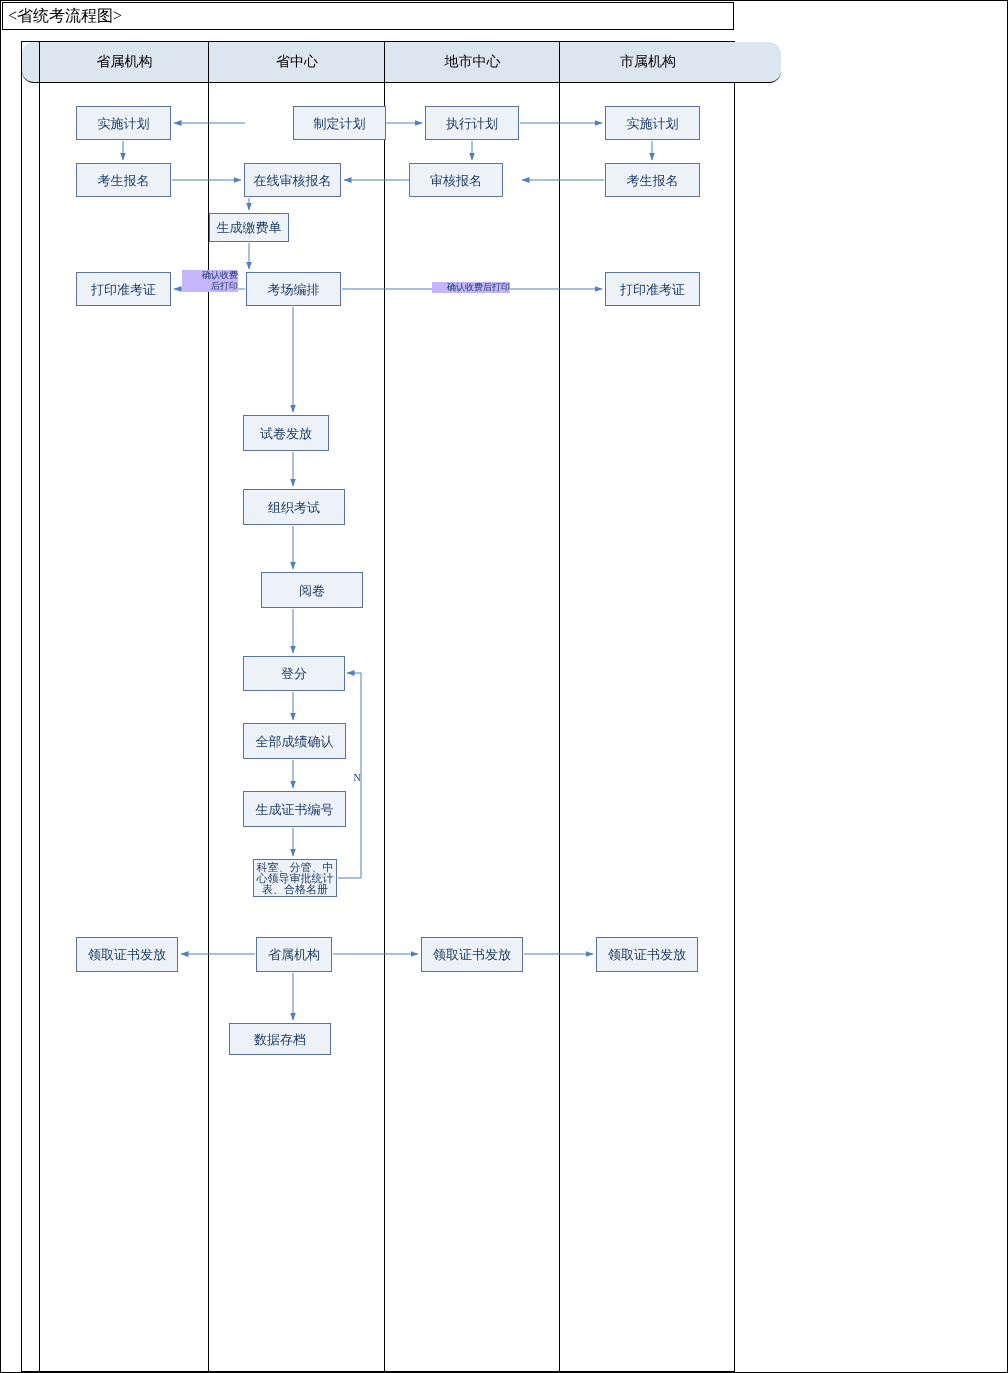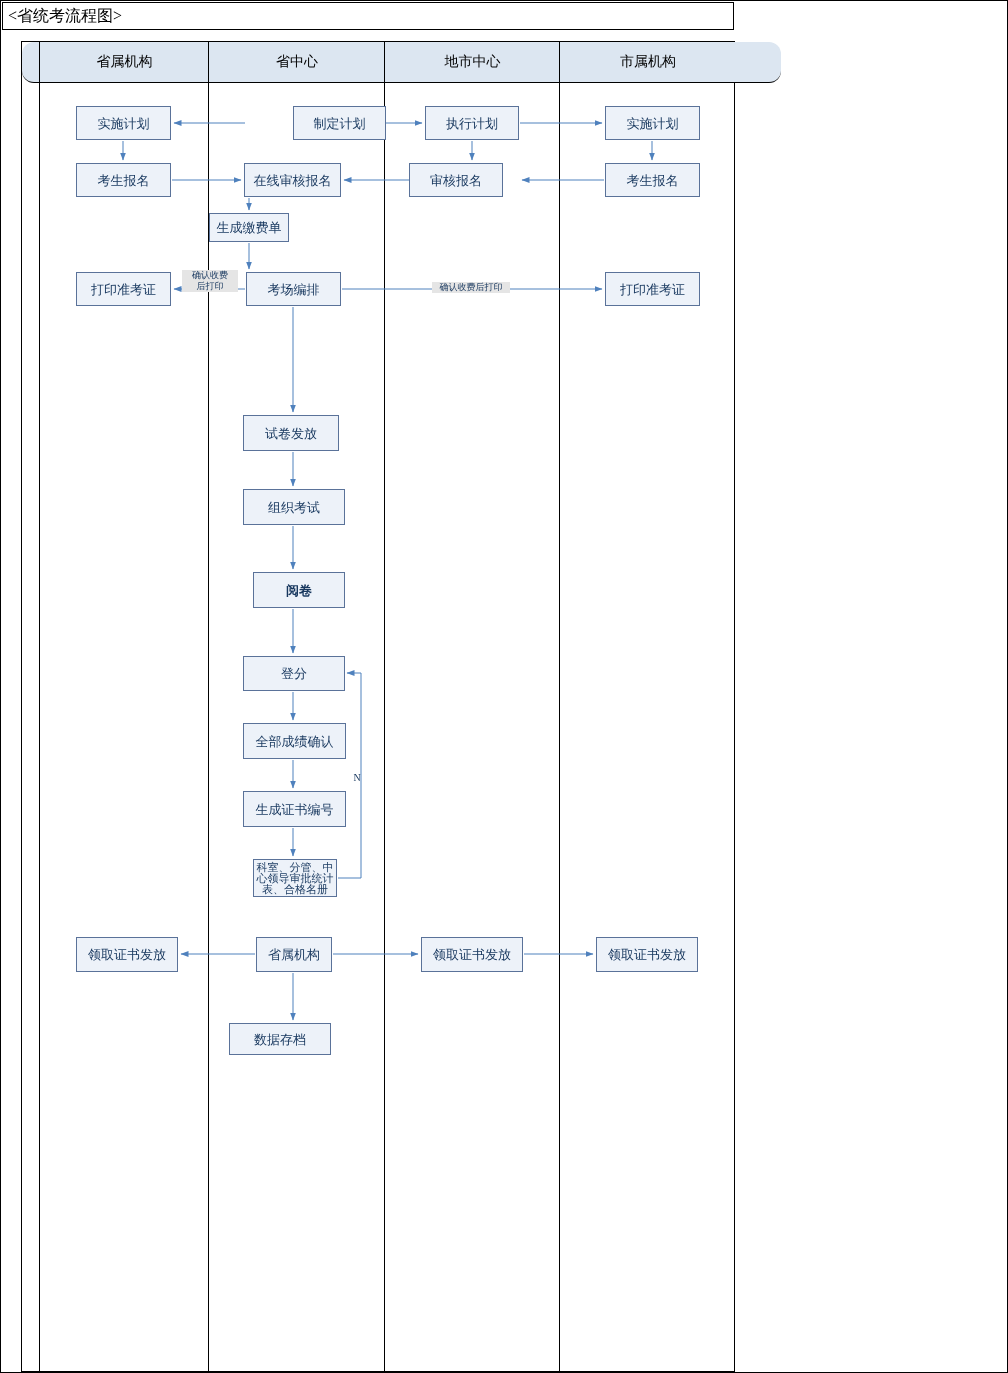--- a/index.html
+++ b/index.html
@@ -38,21 +38,21 @@
     display:flex; align-items:center; justify-content:center; text-align:center;
     font-family:"Liberation Serif","DejaVu Serif",serif;
     font-size:13px; line-height:15px; padding:1px;
   }
   .node.small { font-size:11px; line-height:11px; }
   .edge-label {
     position:absolute; color:var(--text,#17375e);
     font-family:"Liberation Serif","DejaVu Serif",serif;
     font-size:9px; line-height:11px; text-align:center; white-space:pre-line;
   }
-  .edge-label.masked { background:#e5e5e5; }
+  .edge-label.masked { background:#c4b5fd;text-align:right; }
   .edge-label.single { font-size:10px; }
   svg.edges { position:absolute; left:0; top:0; pointer-events:none; }
 </style>
 </head>
 <body>
 
 <div class="page">
   <div class="title-bar">&lt;省统考流程图&gt;</div>
   <div class="table-frame" id="table-frame" style="left: 20px; top: 40px; width: 714px; height: 1331px;"></div>
   <div class="header-row" id="lane-headers" style="left: 21px; top: 41px; width: 759px; height: 41px; border-radius: 12px;">
@@ -106,23 +106,23 @@
       <div class="node" style="left: 424px; top: 105px; width: 94px; height: 34px;">执行计划</div>
       <div class="node" style="left: 604px; top: 105px; width: 95px; height: 34px;">实施计划</div>
       <div class="node" style="left: 75px; top: 162px; width: 95px; height: 34px;">考生报名</div>
       <div class="node" style="left: 243px; top: 162px; width: 97px; height: 34px;">在线审核报名</div>
       <div class="node" style="left: 408px; top: 162px; width: 94px; height: 34px;">审核报名</div>
       <div class="node" style="left: 604px; top: 162px; width: 95px; height: 34px;">考生报名</div>
       <div class="node" style="left: 208px; top: 212px; width: 80px; height: 29px;">生成缴费单</div>
       <div class="node" style="left: 75px; top: 271px; width: 95px; height: 34px;">打印准考证</div>
       <div class="node" style="left: 245px; top: 271px; width: 95px; height: 34px;">考场编排</div>
       <div class="node" style="left: 604px; top: 271px; width: 95px; height: 34px;">打印准考证</div>
-      <div class="node" style="left: 242px; top: 414px; width: 96px; height: 36px; text-align: center;">试卷发放</div>
+      <div class="node" style="left: 242px; top: 414px; width: 86px; height: 36px; text-align: center;">试卷发放</div>
       <div class="node" style="left: 242px; top: 488px; width: 102px; height: 36px;">组织考试</div>
-      <div class="node" style="left: 252px; top: 571px; width: 92px; height: 36px; font-weight: bold;">阅卷</div>
+      <div class="node" style="left: 260px; top: 571px; width: 102px; height: 36px;">阅卷</div>
       <div class="node" style="left: 242px; top: 655px; width: 102px; height: 35px; text-align: center;">登分</div>
       <div class="node" style="left: 242px; top: 722px; width: 103px; height: 36px;">全部成绩确认</div>
       <div class="node" style="left: 242px; top: 790px; width: 103px; height: 36px;">生成证书编号</div>
       <div class="node small" style="left: 252px; top: 858px; width: 84px; height: 38px;">科室、分管、中心领导审批统计表、合格名册</div>
       <div class="node" style="left: 75px; top: 936px; width: 102px; height: 35px;">领取证书发放</div>
       <div class="node" style="left: 255px; top: 936px; width: 76px; height: 35px;">省属机构</div>
       <div class="node" style="left: 420px; top: 936px; width: 102px; height: 35px;">领取证书发放</div>
       <div class="node" style="left: 595px; top: 936px; width: 102px; height: 35px;">领取证书发放</div>
       <div class="node" style="left: 228px; top: 1022px; width: 102px; height: 32px;">数据存档</div>
     </div>

